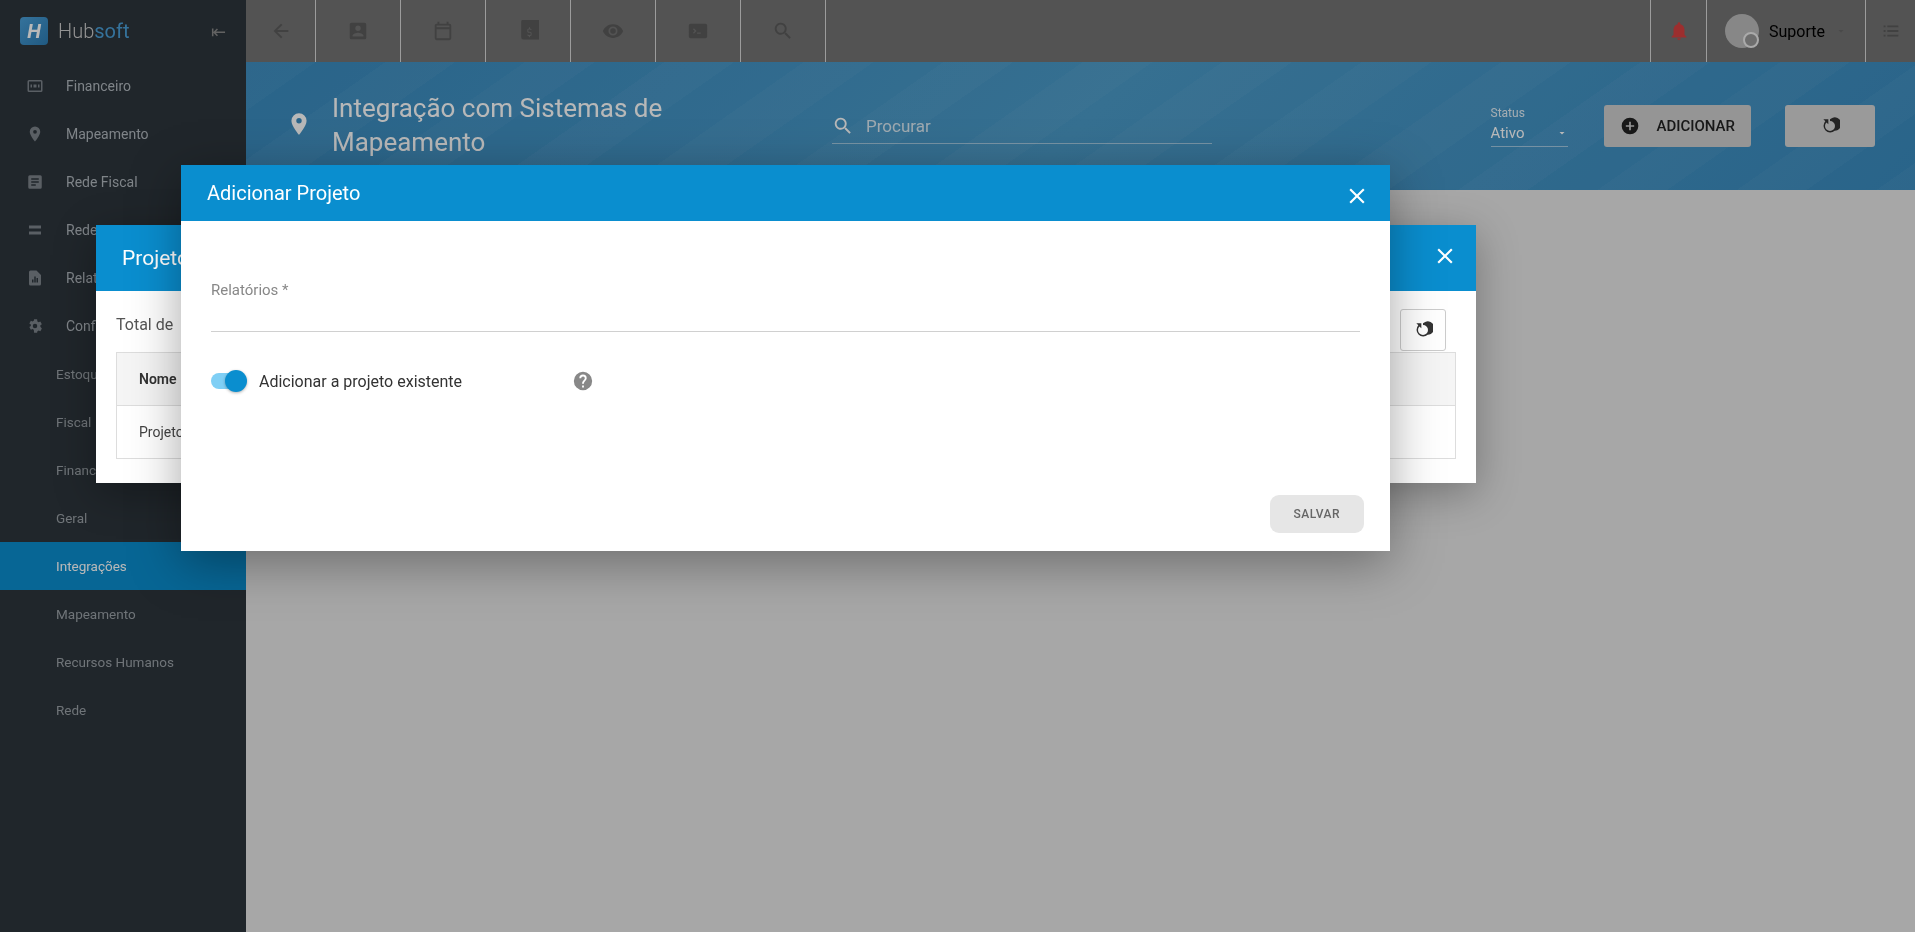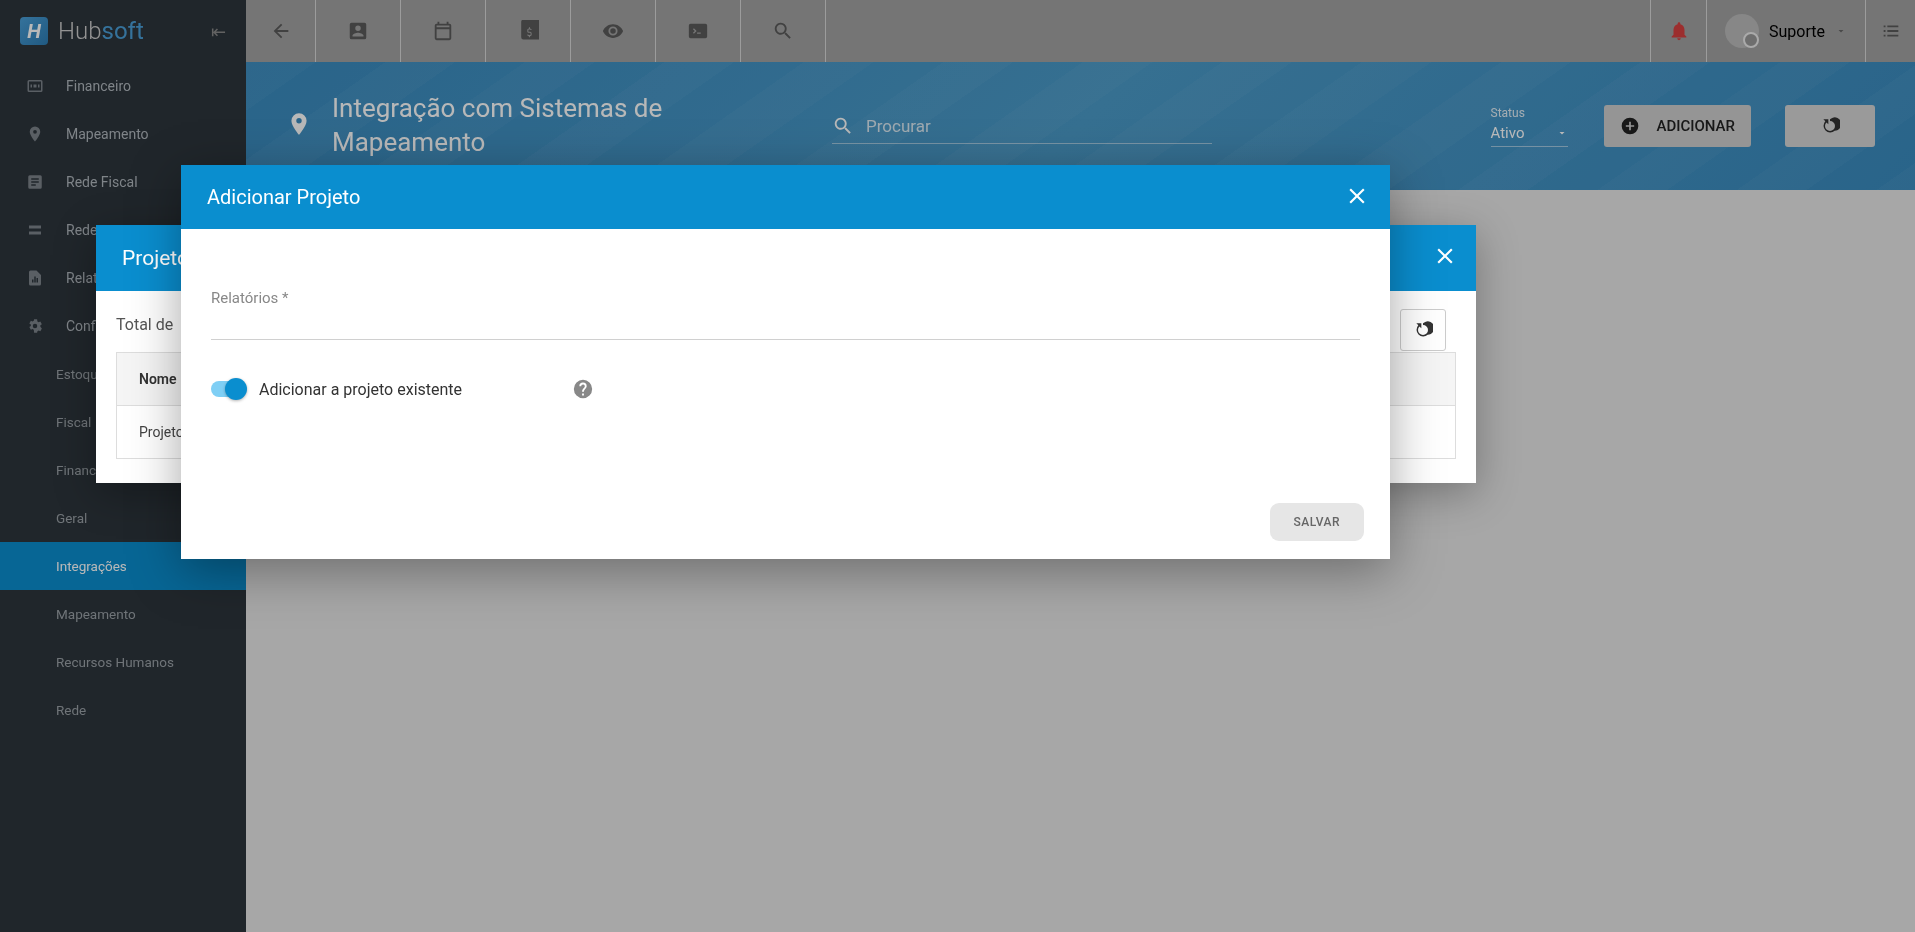--- a/index.html
+++ b/index.html
@@ -2,30 +2,30 @@
 <html><head>
 <meta charset="utf-8">
 <style>
 * { margin: 0; padding: 0; box-sizing: border-box; font-family: Roboto, Arial, sans-serif; }
 body { background: #e8e8e8; overflow: hidden; width: 1915px; height: 932px; position: relative; }
 
 
 .sidebar { position: absolute; left: 0; top: 0; width: 246px; height: 100%; background: #2d353c; color: #a8b1b8; z-index: 10; }
 .logo-bar { height: 62px; display: flex; align-items: center; padding: 0 20px; gap: 10px; }
 .logo-mark { width: 28px; height: 28px; background: linear-gradient(135deg, #4a9fd8, #2d7db5); border-radius: 4px; display: flex; align-items: center; justify-content: center; color: white; font-weight: bold; font-style: italic; font-size: 20px; }
-.logo-text { font-size: 24px; font-weight: 300; color: #ccc; text-align: right; }
+.logo-text { font-size: 20px; font-weight: 300; color: #ccc; text-align: right; }
 .logo-text .soft { color: #4a9fd8; font-weight: 400; }
 .collapse-icon { margin-left: auto; color: #888; font-size: 18px; }
 .nav-item { display: flex; align-items: center; height: 48px; padding: 0 26px; gap: 22px; font-size: 14px; cursor: pointer; color: #b0b7bd; }
 .nav-item svg { width: 18px; height: 18px; fill: #7d848b; flex-shrink: 0; }
 .nav-item.sub { padding-left: 56px; font-size: 13.5px; color: #9aa1a7; }
 .nav-item.active { background: #0a8ecf; color: #fff; }
 
 
-.top-toolbar { position: absolute; left: 246px; top: 0; right: 0; height: 62px; background: #a3a3a3; display: flex; align-items: center; z-index: 5; }
+.top-toolbar { position: absolute; left: 246px; top: 0; right: 0; height: 62px; background: #737373; display: flex; align-items: center; z-index: 5; }
 .tool-btn { width: 85px; height: 62px; display: flex; align-items: center; justify-content: center; border-right: 1px solid #d8d8d8; cursor: pointer; }
 .tool-btn svg { width: 22px; height: 22px; fill: #5a5a5a; }
 .tool-btn.first { width: 70px; }
 .top-spacer { flex: 1; }
 .bell-btn { width: 56px; height: 62px; display: flex; align-items: center; justify-content: center; border-left: 1px solid #d8d8d8; cursor: pointer; }
 .bell-btn svg { width: 22px; height: 22px; fill: #d84141; }
 .user-box { height: 62px; display: flex; align-items: center; padding: 0 18px; gap: 10px; border-left: 1px solid #d8d8d8; cursor: pointer; }
 .avatar { width: 34px; height: 34px; border-radius: 50%; background: #bbb; position: relative; }
 .avatar::after { content: ''; position: absolute; bottom: 0; right: 0; width: 12px; height: 12px; border-radius: 50%; border: 2px solid #ececec; background: #999; }
 .menu-btn { width: 50px; height: 62px; display: flex; align-items: center; justify-content: center; border-left: 1px solid #d8d8d8; cursor: pointer; }
@@ -61,21 +61,21 @@
 .modal-projects .m-body { padding: 24px 20px; }
 .m-total { font-size: 16px; color: #555; margin-bottom: 18px; }
 .m-table { border: 1px solid #ddd; }
 .m-th { background: #f5f5f5; padding: 18px 22px; font-size: 14px; font-weight: 600; color: #333; border-bottom: 1px solid #ddd; }
 .m-td { padding: 18px 22px; font-size: 14px; color: #444; }
 .m-refresh-btn { position: absolute; right: 30px; top: 84px; width: 46px; height: 42px; border: 1px solid #ccc; border-radius: 3px; display: flex; align-items: center; justify-content: center; cursor: pointer; background: #fff; }
 .m-refresh-btn svg { width: 20px; height: 20px; fill: #333; }
 
 
 .modal-add { position: absolute; left: 181px; top: 165px; width: 1209px; background: #fff; z-index: 30; box-shadow: 0 12px 48px rgba(0,0,0,0.35); }
-.modal-add .m-header { height: 64px; background: #0a8ecf; display: flex; align-items: center; padding: 12px 26px; color: #fff; font-size: 20px; font-weight: 400; position: relative; }
+.modal-add .m-header { height: 56px; background: #0a8ecf; display: flex; align-items: center; padding: 12px 26px; color: #fff; font-size: 20px; font-weight: 400; position: relative; }
 .modal-add .m-close { position: absolute; right: 20px; top: 18px; cursor: pointer; }
 .modal-add .m-close svg { width: 26px; height: 26px; fill: #fff; }
 .modal-add .m-body { padding: 60px 30px 30px; }
 .fld-label { font-size: 15px; color: #888; margin-bottom: 2px; }
 .fld-input { width: 100%; border: none; border-bottom: 1px solid #d0d0d0; padding: 6px 0; font-size: 15px; outline: none; margin-bottom: 38px; }
 .toggle-row { display: flex; align-items: center; gap: 14px; margin-bottom: 55px; }
 .toggle { width: 34px; height: 16px; background: #7fcff5; border-radius: 10px; position: relative; cursor: pointer; }
 .toggle::after { content: ''; position: absolute; right: -2px; top: -3px; width: 22px; height: 22px; border-radius: 50%; background: #0a8ecf; box-shadow: 0 1px 3px rgba(0,0,0,0.3); }
 .toggle-label { font-size: 16px; color: #333; }
 .help-icon { margin-left: 96px; width: 22px; height: 22px; }

